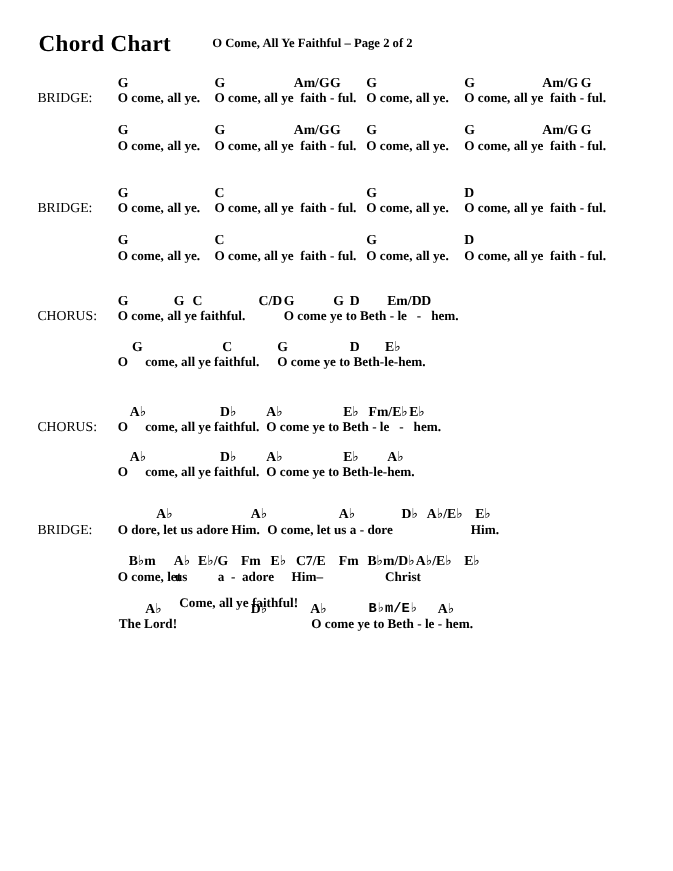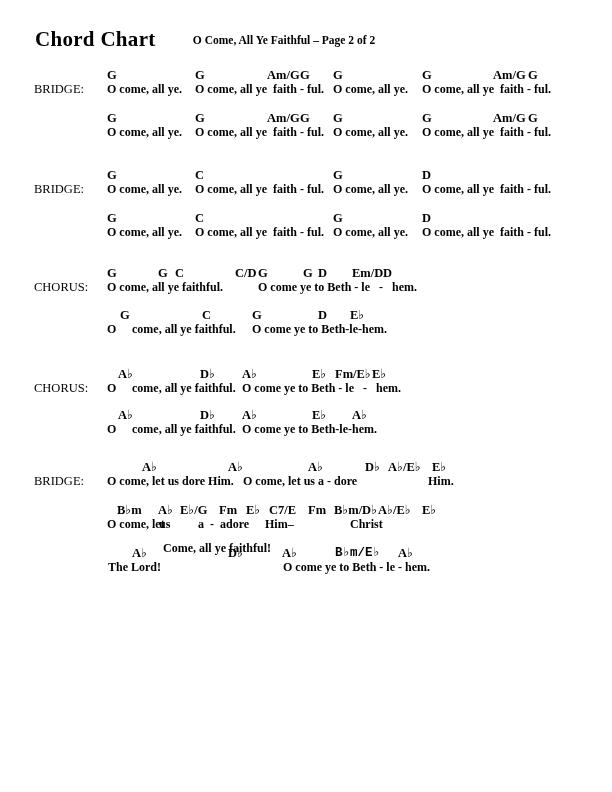--- a/index.html
+++ b/index.html
@@ -121,21 +121,21 @@
       <span class="lyric" style="left: 107px; top: 423px;">O</span>
       <span class="lyric" style="left: 132px; top: 423px;">come, all ye faithful.</span>
       <span class="lyric" style="left: 242px; top: 423px;">O come ye to Beth-le-hem.</span>
       <span class="section-label" style="left: 34px; top: 475px;">BRIDGE:</span>
       <span class="chord" style="left: 142px; top: 461px;">A♭</span>
       <span class="chord" style="left: 228px; top: 461px;">A♭</span>
       <span class="chord" style="left: 308px; top: 461px;">A♭</span>
       <span class="chord" style="left: 365px; top: 461px;">D♭</span>
       <span class="chord" style="left: 388px; top: 461px;">A♭/E♭</span>
       <span class="chord" style="left: 432px; top: 461px;">E♭</span>
-      <span class="lyric" style="left: 107px; top: 475px;">O come, let us dore Him.</span>
+      <span class="lyric" style="left: 107px; top: 475px;">O dore, let us adore Him.</span>
       <span class="lyric" style="left: 243px; top: 475px;">O come, let us a - dore</span>
       <span class="lyric" style="left: 428px; top: 475px;">Him.</span>
       <span class="chord" style="left: 117px; top: 504px;">B♭m</span>
       <span class="chord" style="left: 158px; top: 504px;">A♭</span>
       <span class="chord" style="left: 180px; top: 504px;">E♭/G</span>
       <span class="chord" style="left: 219px; top: 504px;">Fm</span>
       <span class="chord" style="left: 246px; top: 504px;">E♭</span>
       <span class="chord" style="left: 269px; top: 504px;">C7/E</span>
       <span class="chord" style="left: 308px; top: 504px;">Fm</span>
       <span class="chord" style="left: 334px; top: 504px;">B♭m/D♭</span>

